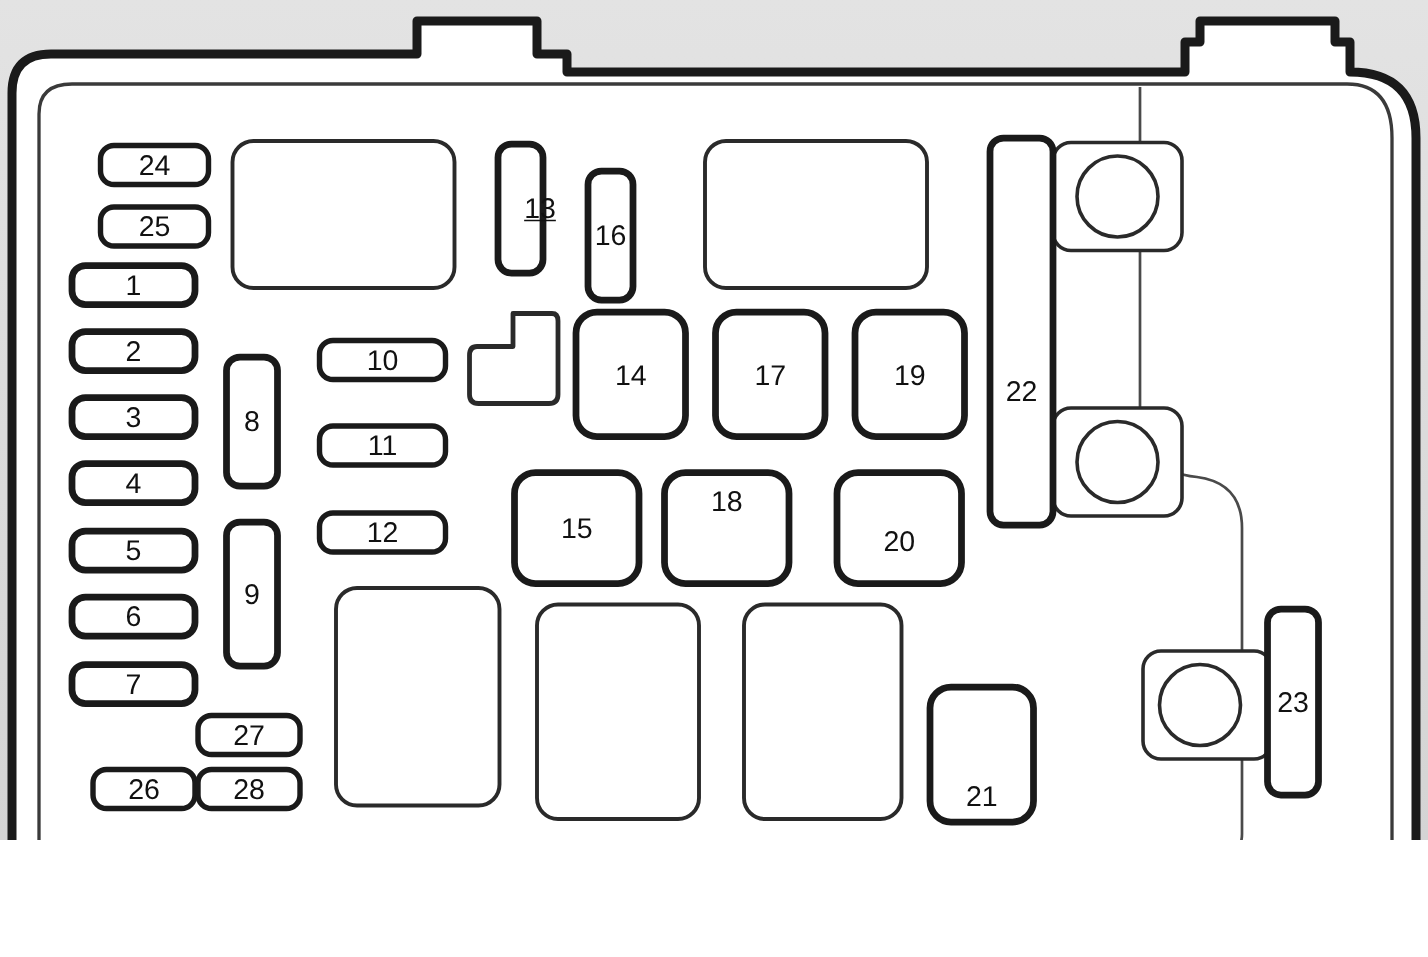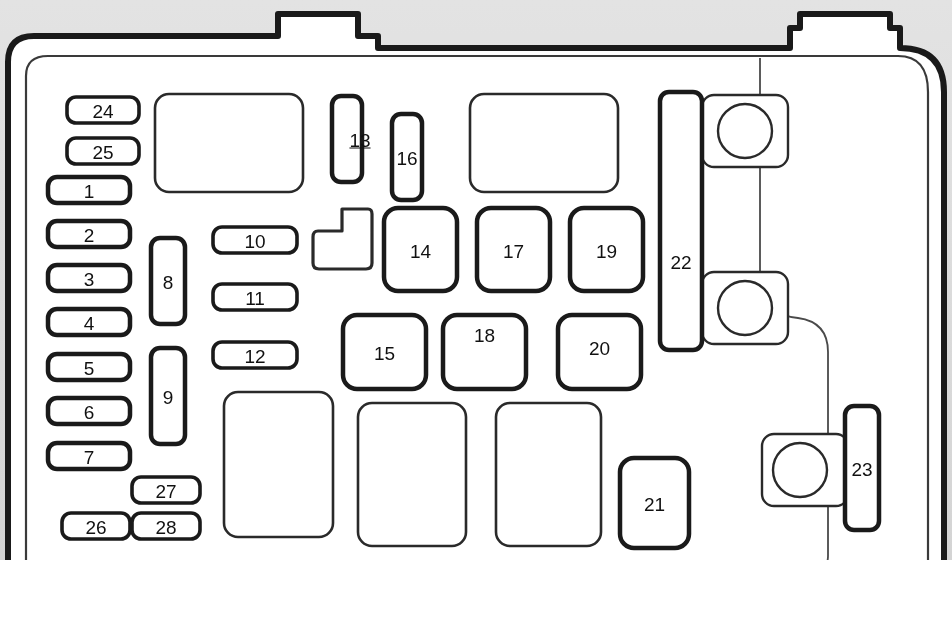--- a/index.html
+++ b/index.html
@@ -188,17 +188,17 @@
       <div class="lbl" style="left: 168px; top: 397px;">9</div>
       <div class="lbl" style="left: 360px; top: 140px; text-decoration: underline;">13</div>
       <div class="lbl" style="left: 407px; top: 158px;">16</div>
       <div class="lbl" style="left: 681px; top: 222px; margin-top: 40px;">22</div>
       <div class="lbl" style="left: 862px; top: 469px; text-align: center;">23</div>
       <div class="lbl" style="left: 420.5px; top: 250.5px;">14</div>
       <div class="lbl" style="left: 513.5px; top: 250.5px;">17</div>
       <div class="lbl" style="left: 606.5px; top: 250.5px;">19</div>
       <div class="lbl" style="left: 384.5px; top: 353px;">15</div>
       <div class="lbl" style="left: 484.5px; top: 335px;">18</div>
-      <div class="lbl" style="left: 599.5px; top: 348px;">20</div>
-      <div class="lbl" style="left: 654.5px; top: 504px;">21</div>
+      <div class="lbl" style="left: 599.5px; top: 362px;">20</div>
+      <div class="lbl" style="left: 654.5px; top: 532px;">21</div>
     </div>
 
 </div>
 
 </body></html>

